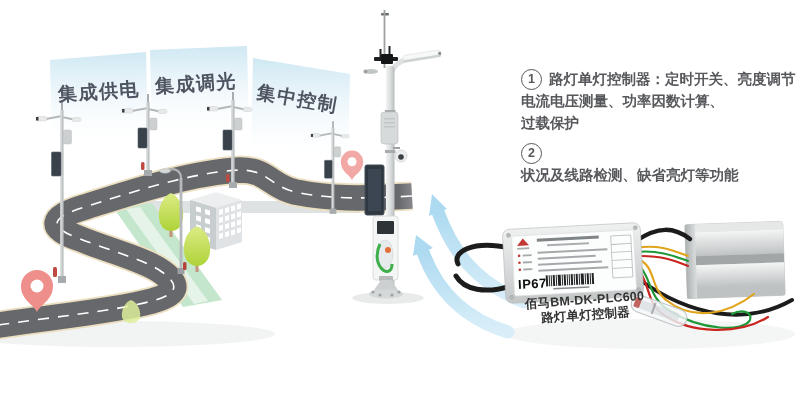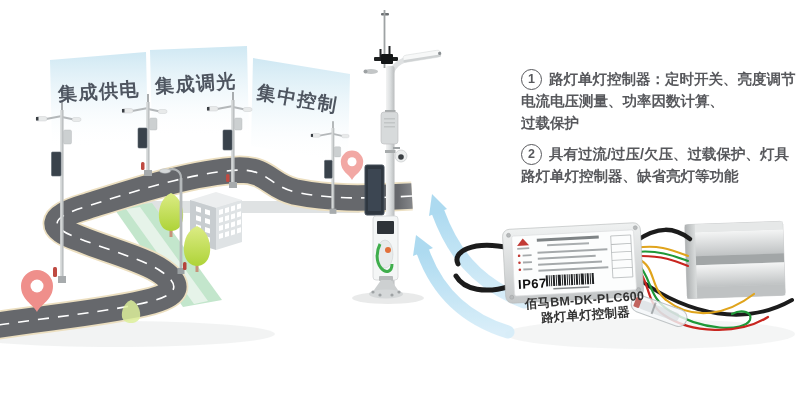--- a/index.html
+++ b/index.html
@@ -374,23 +374,22 @@
       <div class="fline first">
         <span class="cnum">1</span>
         <span>路灯单灯控制器：定时开关、亮度调节</span>
       </div>
       <div class="fline cont">电流电压测量、功率因数计算、</div>
       <div class="fline cont">过载保护</div>
     </div>
     <div class="feature">
       <div class="fline first">
         <span class="cnum">2</span>
-        <span>具有过流/过压/欠压、过载保护、灯具</span>
       </div>
-      <div class="fline cont">路灯单灯控制器、缺省亮灯等功能</div>
+      <div class="fline cont">状况及线路检测、缺省亮灯等功能</div>
     </div>
   </div>
 
   <div class="caption">
     <div>佰马BM-DK-PLC600</div>
     <div>路灯单灯控制器</div>
   </div>
 
 </div>
 

